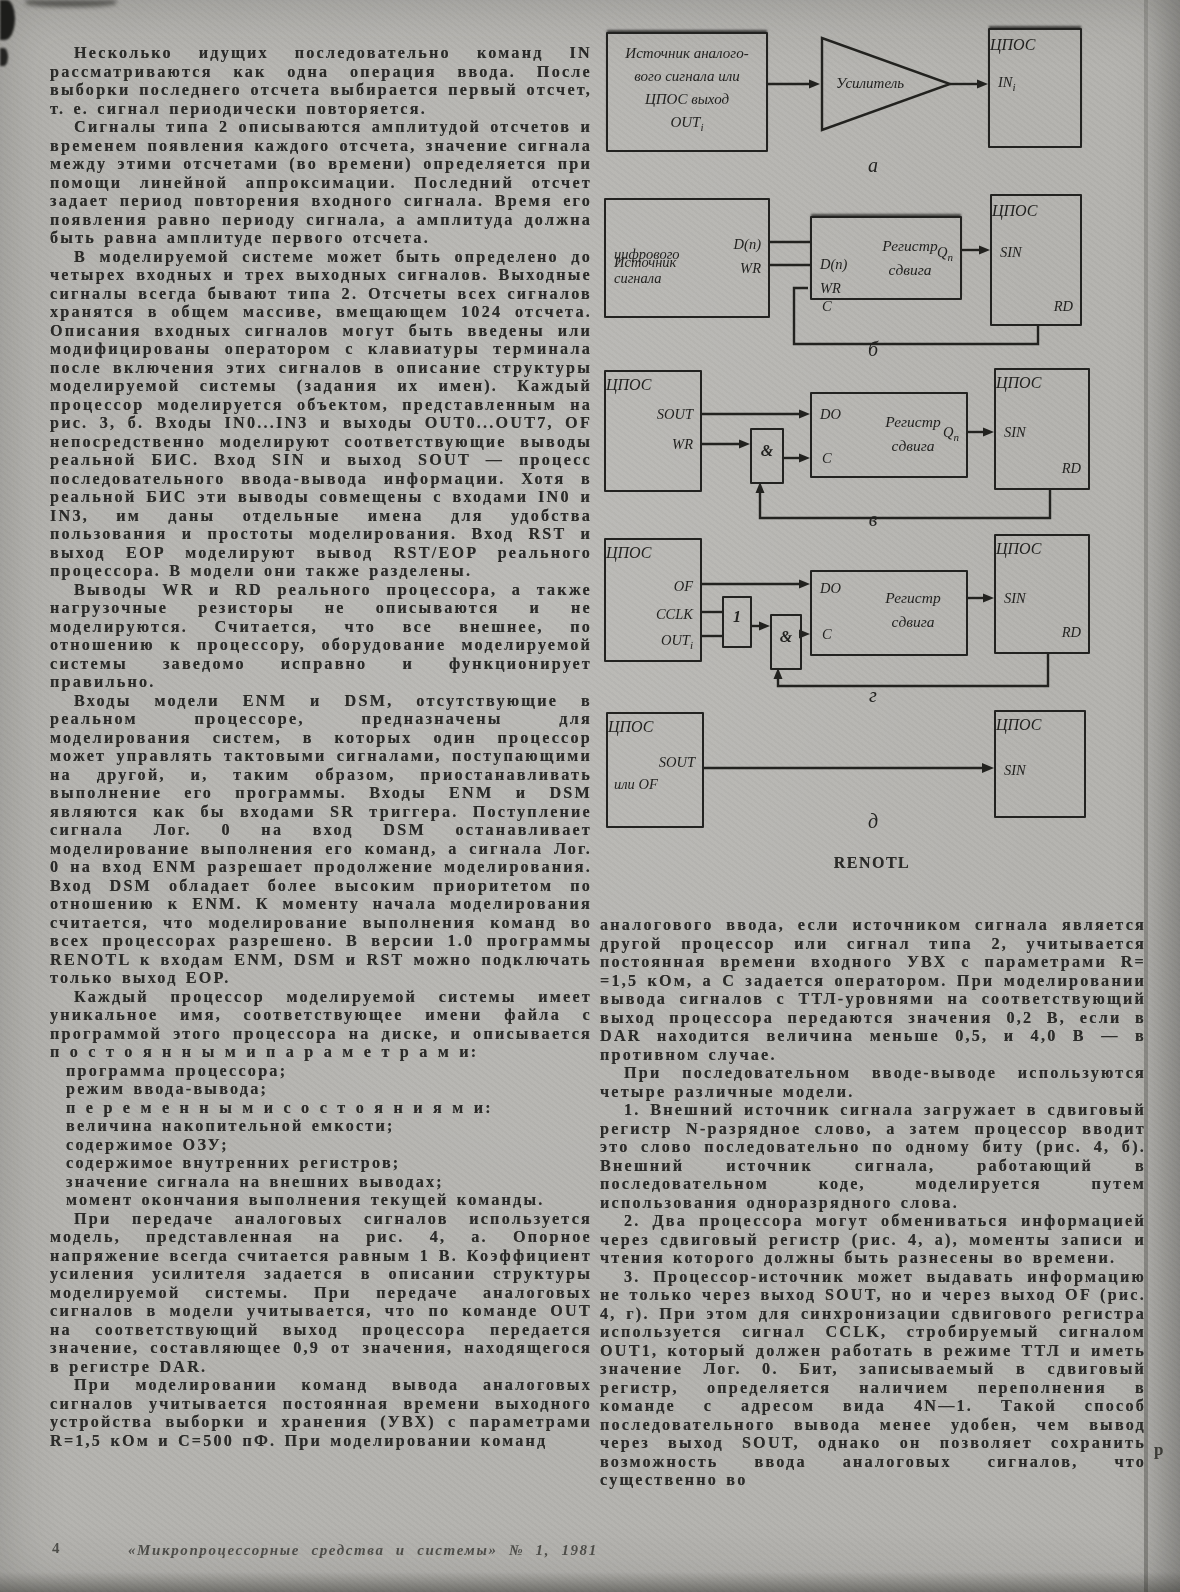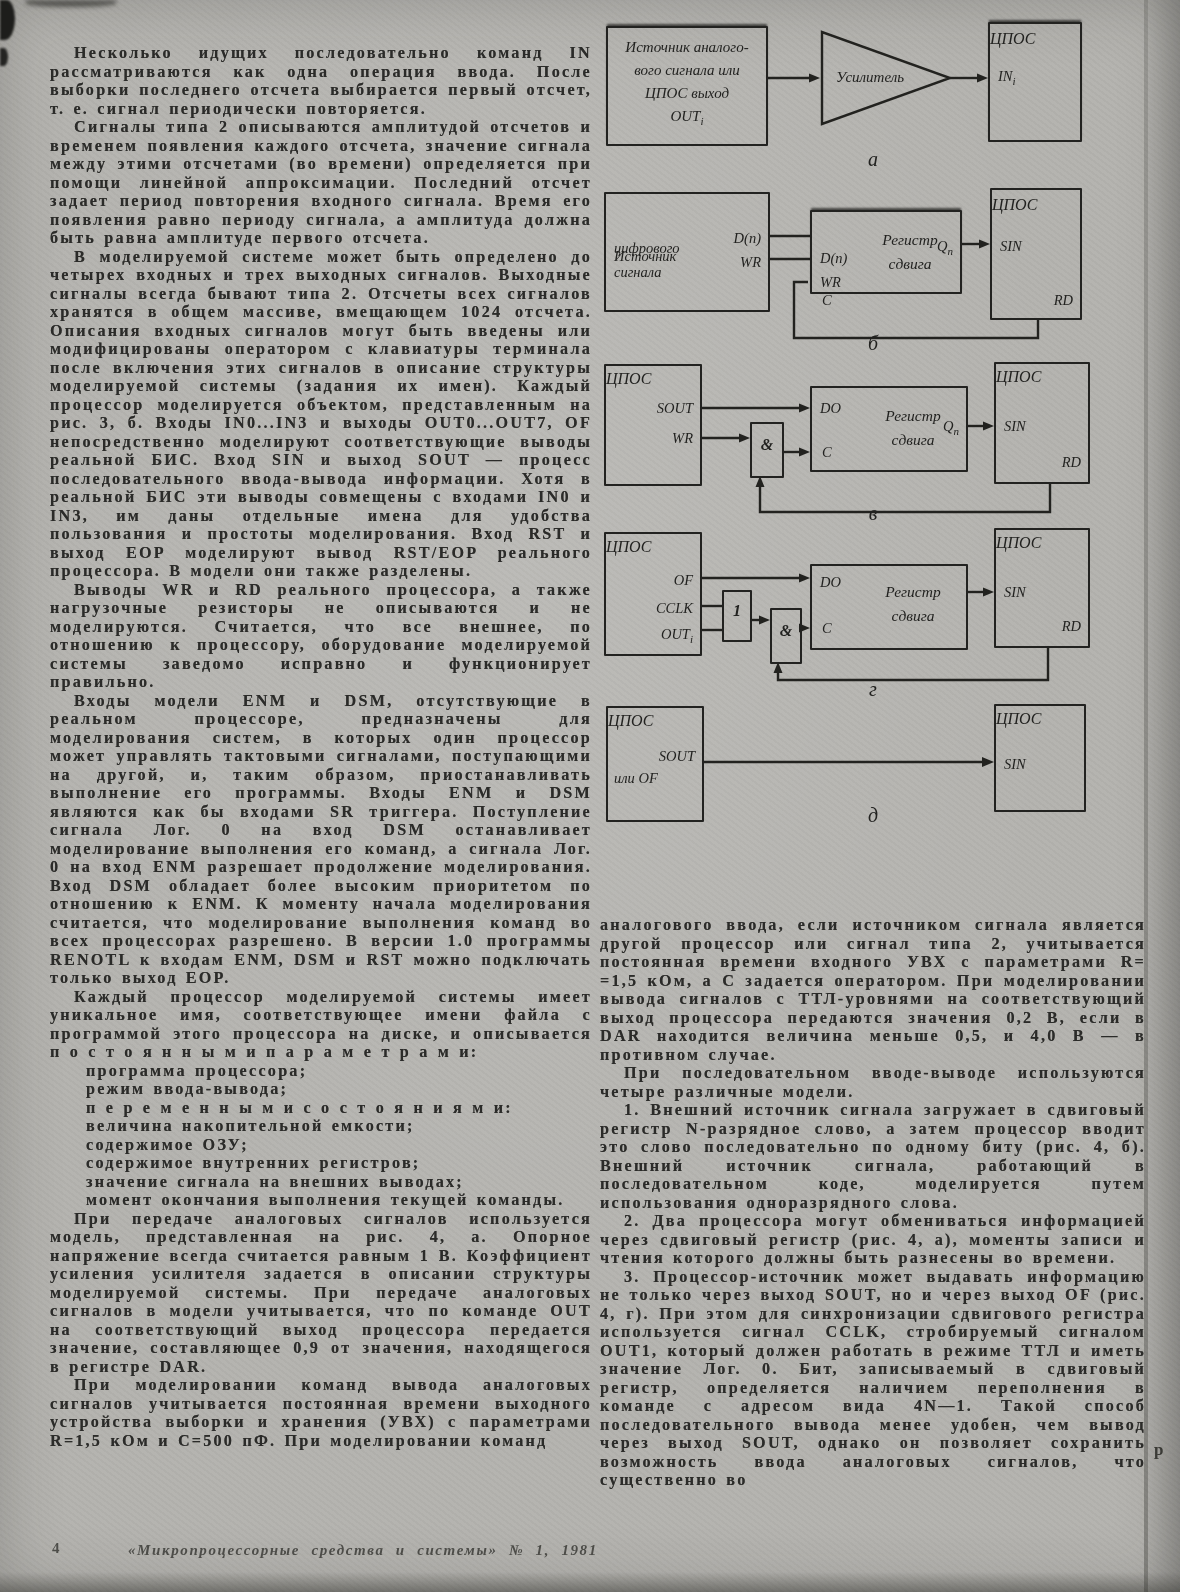--- a/index.html
+++ b/index.html
@@ -29,24 +29,24 @@
     color:#3a3a36; font-style:normal;}
 
   
   .col{position:absolute; color:#2b2b29; font-weight:bold;
     font-size:16.2px; line-height:18.5px; letter-spacing:2.2px; word-spacing:2px;
     text-align:justify; text-shadow:0 0 .6px rgba(43,43,41,.55);}
   .col-left{left:50px; top:44px; width:542px;}
   .col-right{left:600px; top:916px; width:546px;}
   .para{margin:0;}
   .indent{text-indent:24px;}
-  .plist .para{margin-left:36px; text-indent:0;}
+  .plist .para{margin-left:16px; text-indent:0;}
 
   
-  .figure{position:absolute; left:598px; top:10px; width:550px; height:905px;}
+  .figure{position:absolute; left:598px; top:16px; width:550px; height:905px;}
   .diag{position:absolute; left:0; width:550px;}
   .wires{position:absolute; left:0; top:0;}
   .box{position:absolute; border:2.4px solid #222220; border-radius:1px;
     color:#222220; font-style:italic; box-sizing:border-box;}
   .smudge{box-shadow:0 -3px 2px -1px rgba(12,12,10,.65);}
   .boxlines{position:absolute; left:0; right:0; text-align:center;}
   .boxline{font-size:15px; line-height:23px; white-space:nowrap;}
   .cpu-title{position:absolute; left:0; right:0; text-align:left; font-size:16px;}
   .pin{position:absolute; font-size:14.5px; white-space:nowrap;}
   .pin-r{right:7px; text-align:right;}
@@ -273,20 +273,21 @@
         <div class="pin pin-l" style="top:62px; left:6px;">или OF</div>
       </div>
       <div class="box" style="left:396px; top:0px; width:92px; height:108px;">
         <div class="cpu-title" style="top:4px;">ЦПОС</div>
         <div class="pin pin-l" style="top:50px;">SIN</div>
       </div>
       <div class="dlabel" style="top:100px;">д</div>
     </div>
 
     <div class="caption">
+      <div class="cap2">RENOTL</div>
     </div>
   </div>
 
   <div class="col col-right">
     <p class="para">аналогового ввода, если источником сигнала является другой процессор или сигнал типа 2, учитывается постоянная времени входного УВХ с параметрами R= =1,5 кОм, а С задается оператором. При моделировании вывода сигналов с ТТЛ-уровнями на соответствующий выход процессора передаются значения 0,2 В, если в DAR находится величина меньше 0,5, и 4,0 В — в противном случае.</p>
     <p class="para indent">При последовательном вводе-выводе используются четыре различные модели.</p>
     <p class="para indent">1. Внешний источник сигнала загружает в сдвиговый регистр N-разрядное слово, а затем процессор вводит это слово последовательно по одному биту (рис. 4, б). Внешний источник сигнала, работающий в последовательном коде, моделируется путем использования одноразрядного слова.</p>
     <p class="para indent">2. Два процессора могут обмениваться информацией через сдвиговый регистр (рис. 4, а), моменты записи и чтения которого должны быть разнесены во времени.</p>
     <p class="para indent">3. Процессор-источник может выдавать информацию не только через выход SOUT, но и через выход OF (рис. 4, г). При этом для синхронизации сдвигового регистра используется сигнал CCLK, стробируемый сигналом OUT1, который должен работать в режиме ТТЛ и иметь значение Лог. 0. Бит, записываемый в сдвиговый регистр, определяется наличием переполнения в команде с адресом вида 4N—1. Такой способ последовательного вывода менее удобен, чем вывод через выход SOUT, однако он позволяет сохранить возможность ввода аналоговых сигналов, что существенно во</p>
   </div>

